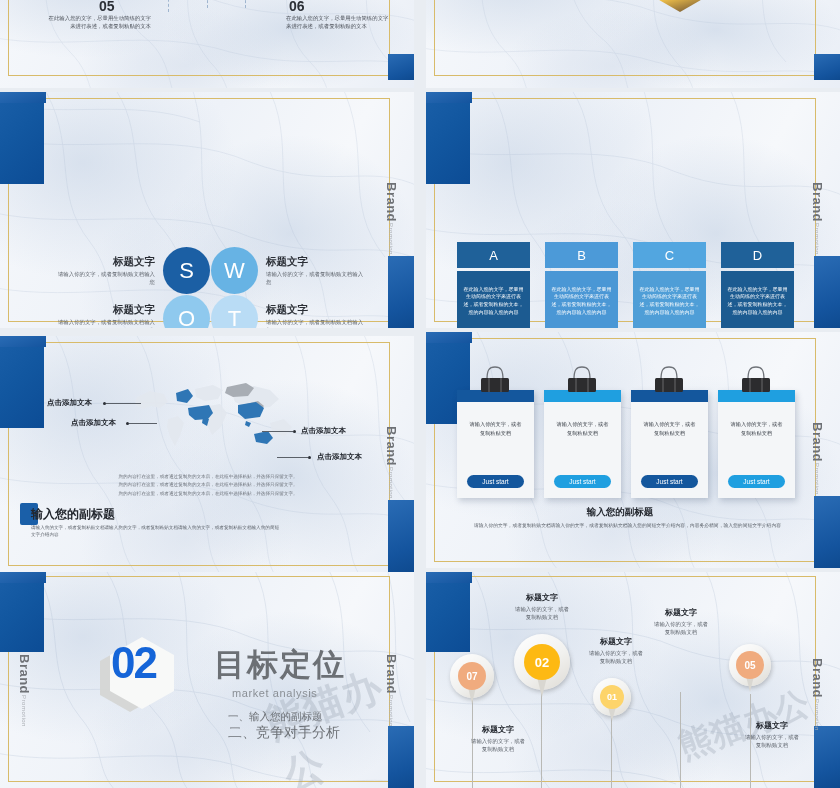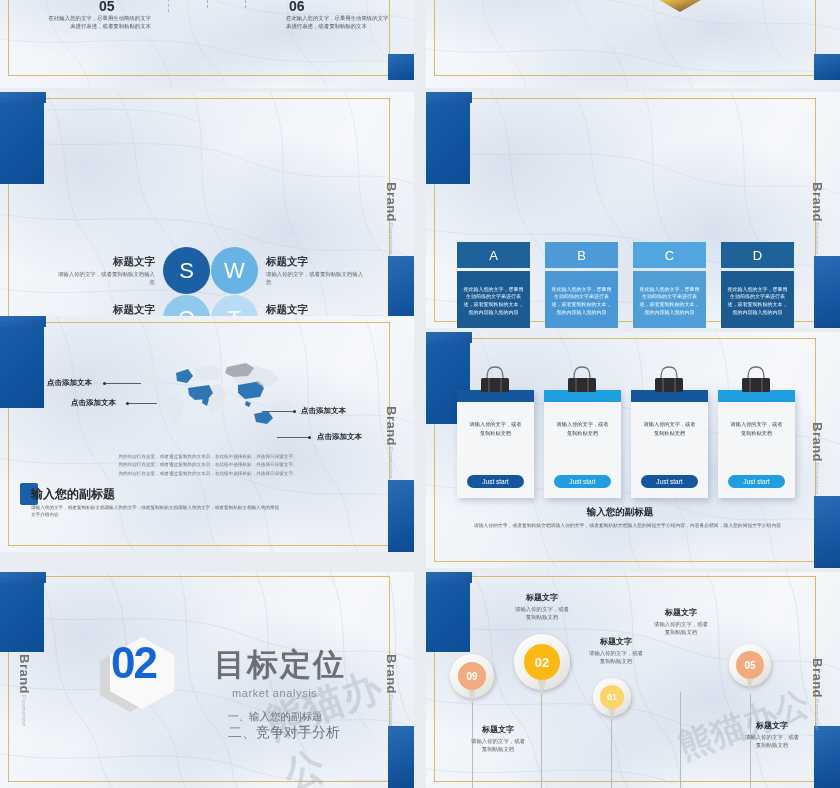--- a/index.html
+++ b/index.html
@@ -296,21 +296,21 @@
       <div class="body" style="height:60px; background:#1c5b91; font-size:5px; margin-top:3px;">在此输入您的文字，尽量用生动简练的文字来进行表述，或者复制粘贴的文本，您的内容输入您的内容</div>
 
     </div>
 
     <div class="brand" style="left:399px; top:90px;">
       <span class="b1" style="font-size:13px;">Brand</span>
       <span class="b2" style="font-size:6px; margin-top:5px;">Promotion</span>
     </div>
   </div>
 
-  <div class="slide s5" style="left:0; top:316px; width:414px; height:236px;padding-left:44px;">
+  <div class="slide s5" style="left:0; top:336px; width:414px; height:236px;padding-left:44px;">
     <div class="bg"></div>
     <div class="veins">
       <svg viewBox="0 0 414 236" preserveAspectRatio="none">
         <g fill="none" stroke="#9fb0c8" stroke-width="0.7" opacity="0.5">
           <path d="M50,-10 C90,50 60,100 100,150 C130,190 110,220 150,250"></path>
           <path d="M130,-10 C170,40 140,90 185,140 C220,185 195,215 230,250"></path>
           <path d="M210,-10 C235,60 205,100 245,155 C280,200 255,225 285,250"></path>
           <path d="M290,-10 C325,50 290,110 330,160 C360,200 340,225 370,250"></path>
           <path d="M360,-10 C395,60 360,110 405,165"></path>
           <path d="M-10,60 C80,80 170,50 250,85 C330,115 370,85 420,110"></path>
@@ -524,21 +524,21 @@
 
     <div class="pin-stem" style="left:46px; top:128px; height:88px;"></div>
     <div class="pin-stem" style="left:115px; top:110px; height:106px;"></div>
     <div class="pin-stem" style="left:185px; top:140px; height:76px;"></div>
     <div class="pin-stem" style="left:254px; top:120px; height:96px;"></div>
     <div class="pin-stem" style="left:324px; top:122px; height:94px;"></div>
 
     <div class="pin" style="left:24px; top:82px; width:44px; height:52px;">
       <div class="ring" style="left:0; top:0; width:44px; height:44px;"></div>
       <div class="tail" style="left:18px; top:33px; width:8px; height:17px; clip-path:polygon(50% 100%,0 0,100% 0);"></div>
-      <div class="dot" style="left:8px; top:8px; width:28px; height:28px; background:#f0ab7e; font-size:10px;">09</div>
+      <div class="dot" style="left:8px; top:8px; width:28px; height:28px; background:#f0ab7e; font-size:10px;">07</div>
     </div>
     <div class="pin-t" style="left:22px; top:152px; width:100px; font-size:8px;">标题文字</div>
     <div class="pin-d" style="left:22px; top:165px; width:100px; font-size:5.4px;">
       <div>请输入你的文字，或者</div>
       <div>复制粘贴文档</div>
     </div>
 
     <div class="pin" style="left:88px; top:62px; width:56px; height:64px;">
       <div class="ring" style="left:0; top:0; width:56px; height:56px;"></div>
       <div class="tail" style="left:23px; top:43px; width:10px; height:20px; clip-path:polygon(50% 100%,0 0,100% 0);"></div>

